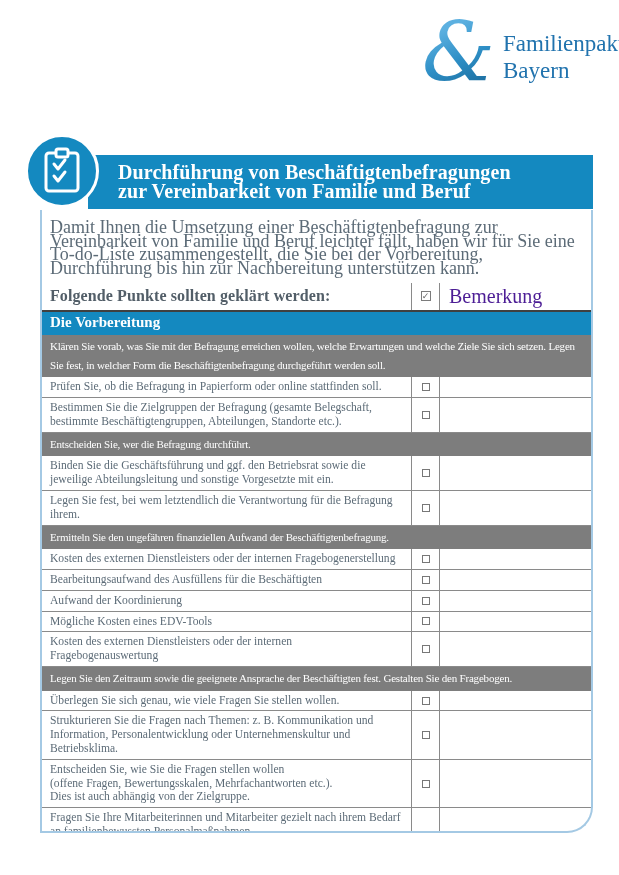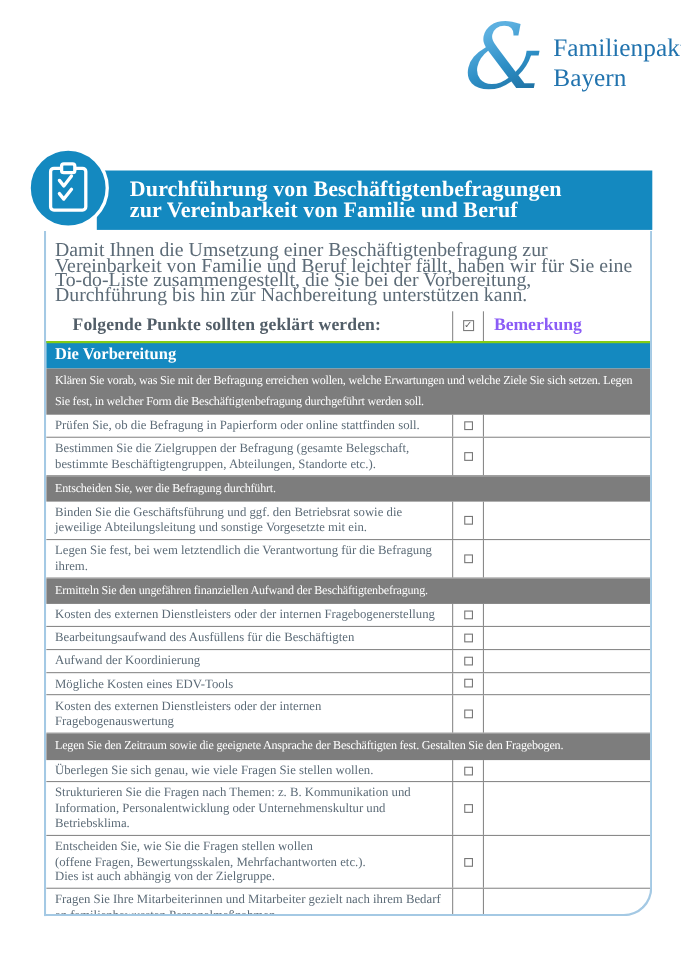--- a/index.html
+++ b/index.html
@@ -35,32 +35,32 @@
   .content-box {
     position:absolute; left:40px; top:210px; width:553px; height:623px;
     border:2px solid #a4c9e4; border-top:none;
     border-bottom-right-radius:26px; background:#fff; overflow:hidden;
   }
   .intro { margin:11px 10px 0 8px; font-size:18px; line-height:13.7px; color:#5c6b77; }
 
   .cols { display:grid; grid-template-columns:1fr 29px 151px; }
 
   .table-head { margin-top:7px; height:27px; align-items:center; }
-  .th-main  { font-size:16px; font-weight:bold; color:#525e68; padding-left:24px; letter-spacing:.1px; }
+  .th-main  { font-size:16px; font-weight:bold; color:#525e68; padding-left:8px; letter-spacing:.1px; }
   .th-check { height:100%; border-left:1px solid #8a8a8a; border-right:1px solid #8a8a8a;
               display:flex; align-items:center; justify-content:center; }
-  .th-remark{ font-size:16px; font-weight:bold; color:#8b5cf6; padding-left:9px; }
+  .th-remark{ font-size:20px; font-weight:normal; color:#4c1d95; padding-left:9px; }
   .cb-checked {
     width:10px; height:10px; border:1px solid #7c7c7c; color:#666;
     font-size:9px; line-height:9px; text-align:center;
     font-family:"DejaVu Sans",sans-serif;
   }
 
   .section-bar {
-    background:#1489c0; border-top:2px solid #84cc16; color:#fff;
+    background:#1489c0; border-top:2px solid #404040; color:#fff;
     font-weight:bold; font-size:15px; line-height:19px; padding:1px 20px 3px 8px;
   }
   .group-bar {
     background:#7d7d7d; color:#fff; font-size:11px; line-height:18.7px;
     padding:2px 4px 3px 8px; letter-spacing:-.2px;
   }
   .row { border-bottom:1px solid #8a8a8a; }
   .cell-text {
     padding:3px 8px; font-size:11.6px; line-height:13.8px; color:#5c6b77;
     white-space:pre-line;

